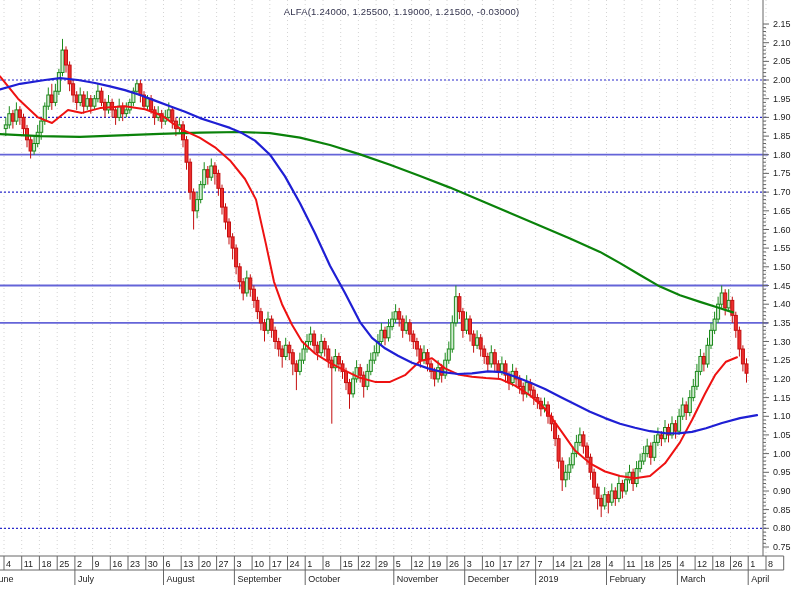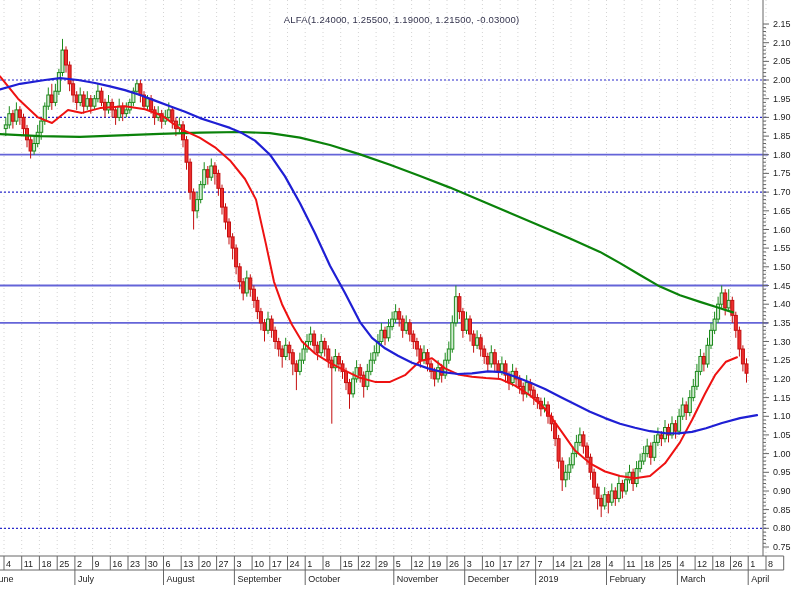--- a/index.html
+++ b/index.html
@@ -4,21 +4,21 @@
 <style>
   html,body{margin:0;padding:0;background:#ffffff;}
   .chart-window{
     position:relative;
     width:803px;height:590px;
     overflow:hidden;
     background:#ffffff;
     font-family:"Liberation Sans",sans-serif;
   }
   .chart-title{
-    position:absolute;top:14px;left:0;width:100%;
+    position:absolute;top:6px;left:0;width:100%;
     text-align:center;
     font-size:9.5px;
     color:#33334d;
     letter-spacing:0.2px;
     pointer-events:none;
   }
   svg text{
     font-family:"Liberation Sans",sans-serif;
     font-size:9px;
     fill:#222222;

